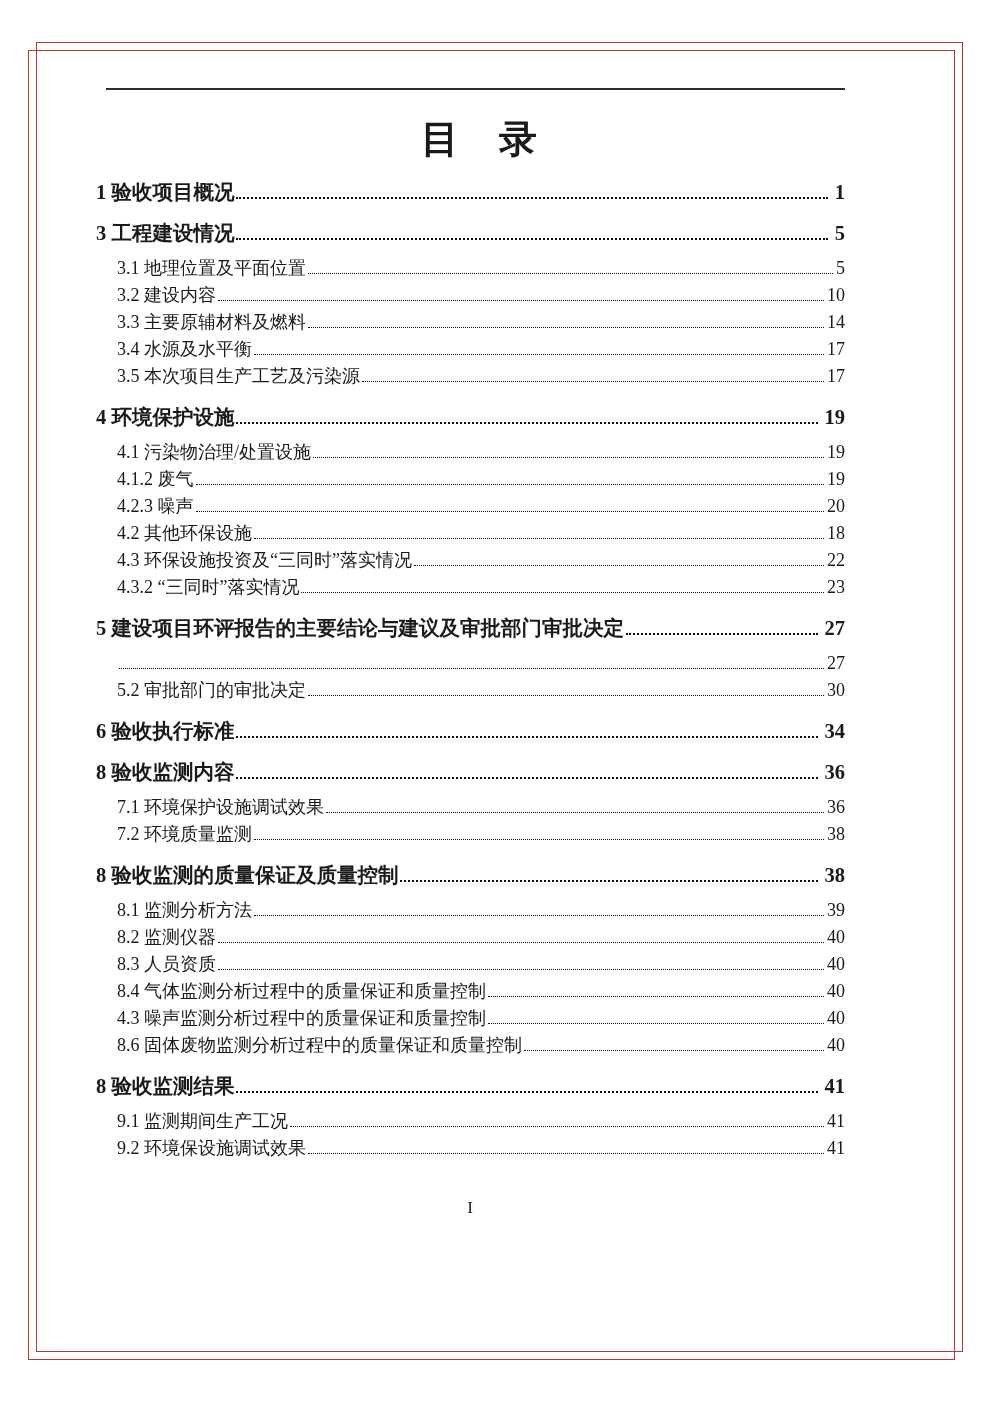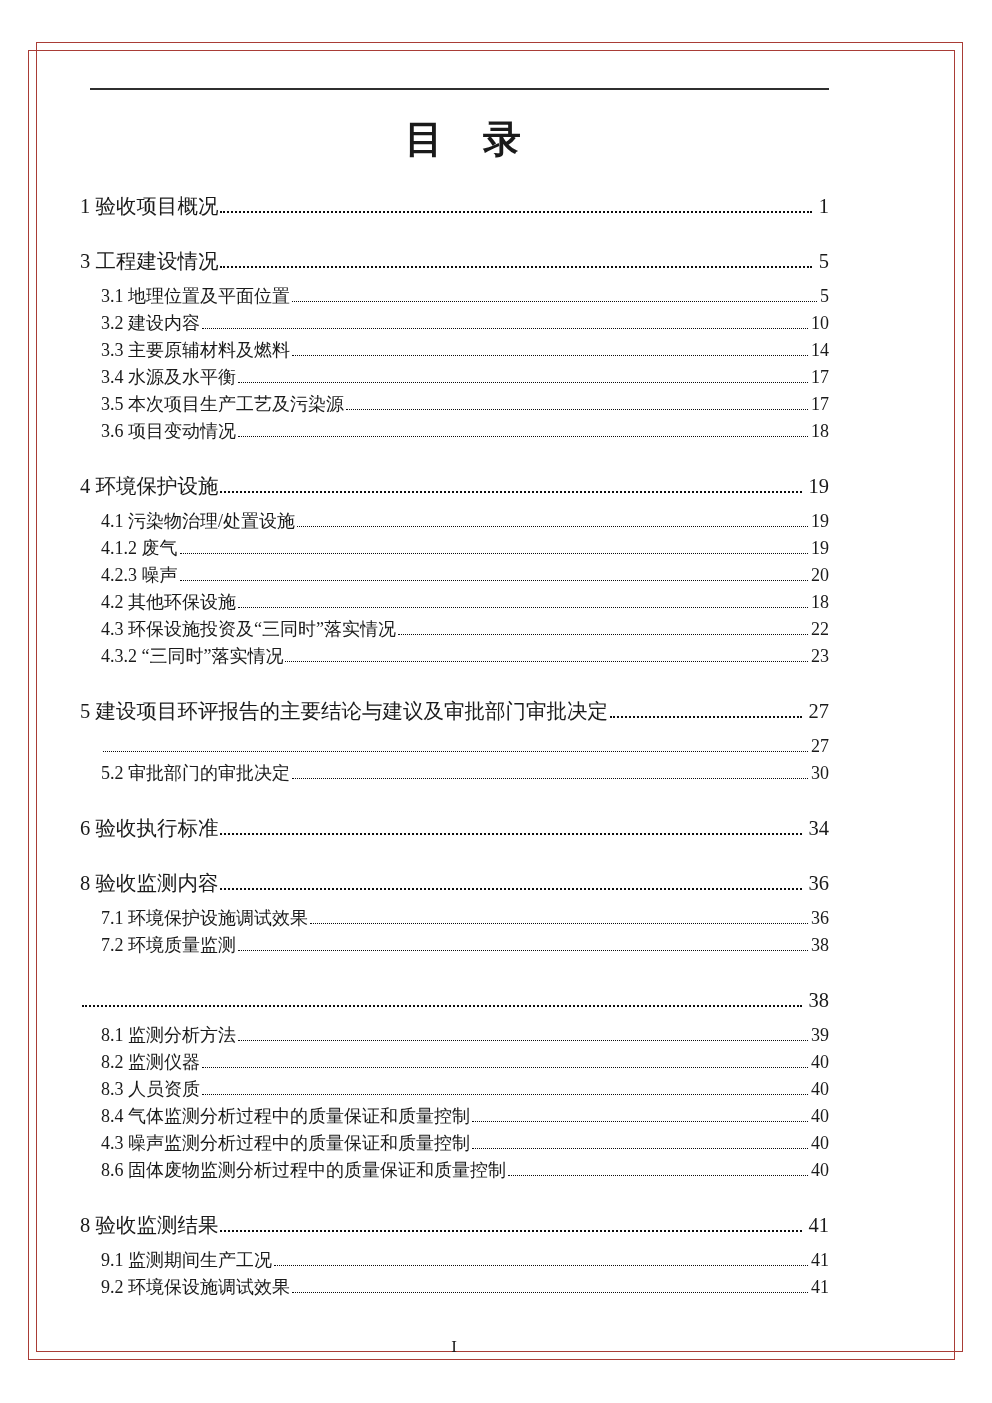--- a/index.html
+++ b/index.html
@@ -19,21 +19,21 @@
   .frame {
     position: absolute;
     border: 1.5px solid #a93c36;
     pointer-events: none;
   }
   .frame-a { left: 36px; top: 42px;  width: 925px; height: 1308px; }
   .frame-b { left: 28px; top: 50px;  width: 925px; height: 1308px; }
 
   .content {
     position: absolute;
-    left: 80px;
+    left: 96px;
     top: 0;
     width: 749px;
   }
   .header-rule {
     margin: 88px 0 0 10px;
     height: 2px;
     background: #2f2f2f;
   }
   .title {
     margin: 24px 0 0 0;
@@ -46,24 +46,24 @@
     letter-spacing: 1px;
   }
   .toc {
     margin-top: 14px;
   }
   .toc-row {
     display: flex;
     align-items: baseline;
   }
   .toc-row.level-1 {
-    font-weight: normal;
+    font-weight: bold;
     font-size: 20.5px;
     line-height: 27px;
-    margin: 28px 0 8px 0;
+    margin: 14px 0 8px 0;
   }
   .toc-row.level-2 {
     font-size: 18px;
     line-height: 27px;
     padding-left: 21px;
   }
   .toc-label {
     white-space: pre;
   }
   .toc-dots {
@@ -135,56 +135,51 @@
     <span class="toc-dots"></span>
     <span class="toc-page">17</span>
   </div>
 
   <div class="toc-row level-2">
     <span class="toc-label">3.5 本次项目生产工艺及污染源</span>
     <span class="toc-dots"></span>
     <span class="toc-page">17</span>
   </div>
 
-  <div class="toc-row level-2">
-    <span class="toc-label">3.6 项目变动情况</span>
+
+  <div class="toc-row level-1">
+    <span class="toc-label">4 环境保护设施</span>
+    <span class="toc-dots"></span>
+    <span class="toc-page">19</span>
+  </div>
+
+  <div class="toc-row level-2">
+    <span class="toc-label">4.1 污染物治理/处置设施</span>
+    <span class="toc-dots"></span>
+    <span class="toc-page">19</span>
+  </div>
+
+  <div class="toc-row level-2">
+    <span class="toc-label">4.1.2 废气</span>
+    <span class="toc-dots"></span>
+    <span class="toc-page">19</span>
+  </div>
+
+  <div class="toc-row level-2">
+    <span class="toc-label">4.2.3 噪声</span>
+    <span class="toc-dots"></span>
+    <span class="toc-page">20</span>
+  </div>
+
+  <div class="toc-row level-2">
+    <span class="toc-label">4.2 其他环保设施</span>
     <span class="toc-dots"></span>
     <span class="toc-page">18</span>
   </div>
 
-  <div class="toc-row level-1">
-    <span class="toc-label">4 环境保护设施</span>
-    <span class="toc-dots"></span>
-    <span class="toc-page">19</span>
-  </div>
-
-  <div class="toc-row level-2">
-    <span class="toc-label">4.1 污染物治理/处置设施</span>
-    <span class="toc-dots"></span>
-    <span class="toc-page">19</span>
-  </div>
-
-  <div class="toc-row level-2">
-    <span class="toc-label">4.1.2 废气</span>
-    <span class="toc-dots"></span>
-    <span class="toc-page">19</span>
-  </div>
-
-  <div class="toc-row level-2">
-    <span class="toc-label">4.2.3 噪声</span>
-    <span class="toc-dots"></span>
-    <span class="toc-page">20</span>
-  </div>
-
-  <div class="toc-row level-2">
-    <span class="toc-label">4.2 其他环保设施</span>
-    <span class="toc-dots"></span>
-    <span class="toc-page">18</span>
-  </div>
-
   <div class="toc-row level-2">
     <span class="toc-label">4.3 环保设施投资及“三同时”落实情况</span>
     <span class="toc-dots"></span>
     <span class="toc-page">22</span>
   </div>
 
   <div class="toc-row level-2">
     <span class="toc-label">4.3.2 “三同时”落实情况</span>
     <span class="toc-dots"></span>
     <span class="toc-page">23</span>
@@ -225,20 +220,21 @@
     <span class="toc-page">36</span>
   </div>
 
   <div class="toc-row level-2">
     <span class="toc-label">7.2 环境质量监测</span>
     <span class="toc-dots"></span>
     <span class="toc-page">38</span>
   </div>
 
   <div class="toc-row level-1">
+    <span class="toc-label">8 验收监测的质量保证及质量控制</span>
     <span class="toc-dots"></span>
     <span class="toc-page">38</span>
   </div>
 
   <div class="toc-row level-2">
     <span class="toc-label">8.1 监测分析方法</span>
     <span class="toc-dots"></span>
     <span class="toc-page">39</span>
   </div>
 

